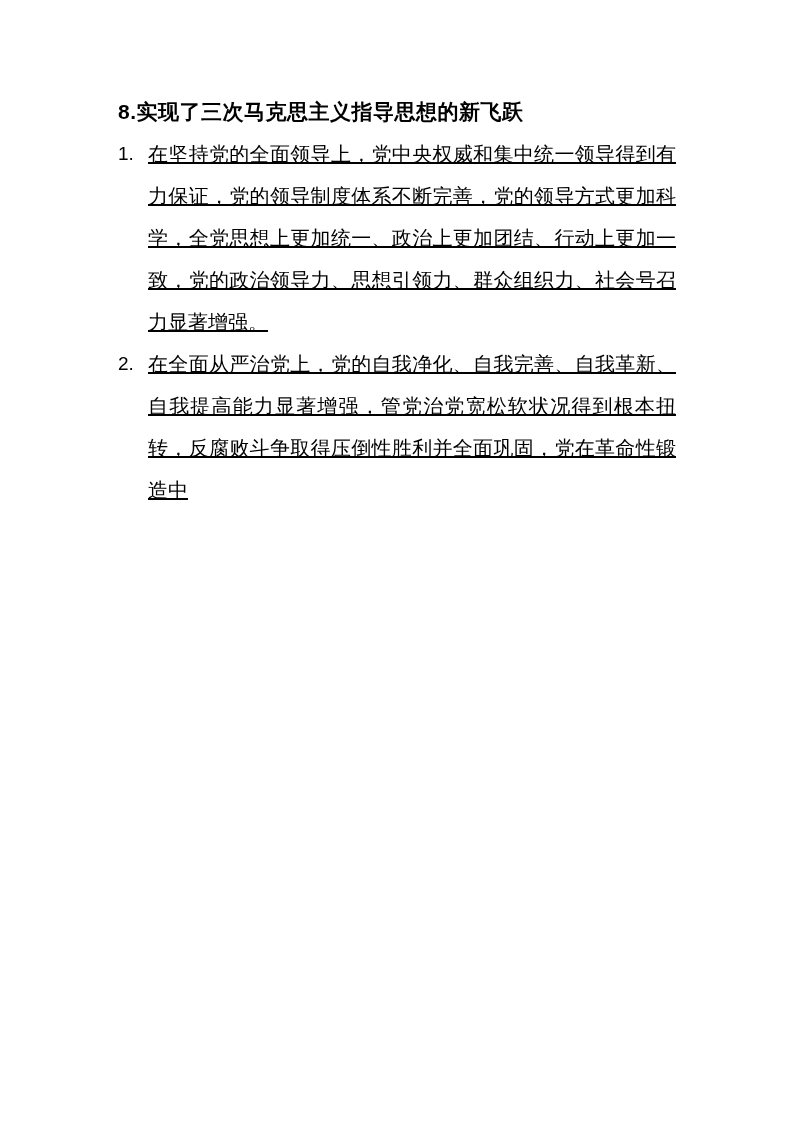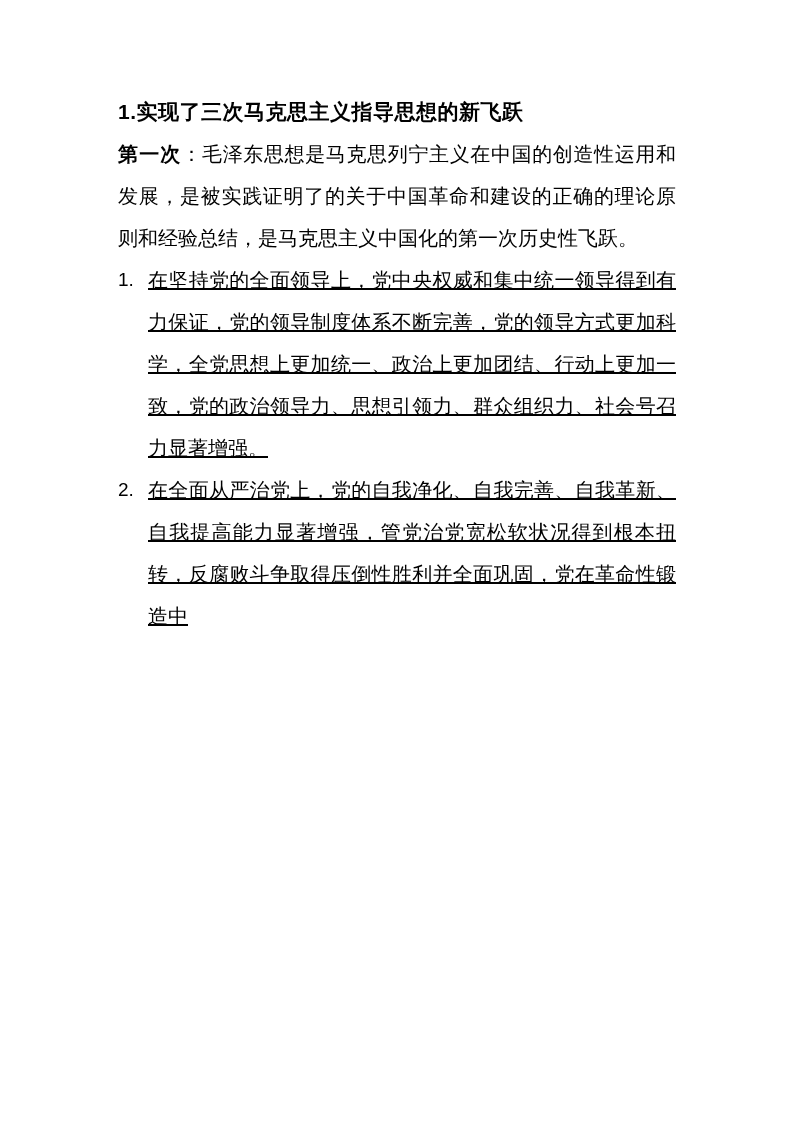--- a/index.html
+++ b/index.html
@@ -64,23 +64,22 @@
     text-align: justify;
     text-justify: inter-character;
     text-decoration: underline;
   }
 </style>
 </head>
 <body>
 
 <div class="page">
 
-  <h1 class="heading">1.实现了三次马克思主义指导思想的新飞跃</h1>
+  <h1 class="heading">8.实现了三次马克思主义指导思想的新飞跃</h1>
 
-  <p class="para"><span class="runin-label">第一次</span><span>：毛泽东思想是马克思列宁主义在中国的创造性运用和发展，是被实践证明了的关于中国革命和建设的正确的理论原则和经验总结，是马克思主义中国化的第一次历史性飞跃。</span></p>
 
 
 
 
   <ol class="num-list">
     <li class="list-item">
       <span class="list-number">1.</span>
       <span class="list-text">在坚持党的全面领导上，党中央权威和集中统一领导得到有力保证，党的领导制度体系不断完善，党的领导方式更加科学，全党思想上更加统一、政治上更加团结、行动上更加一致，党的政治领导力、思想引领力、群众组织力、社会号召力显著增强。</span>
     </li>
     <li class="list-item">

